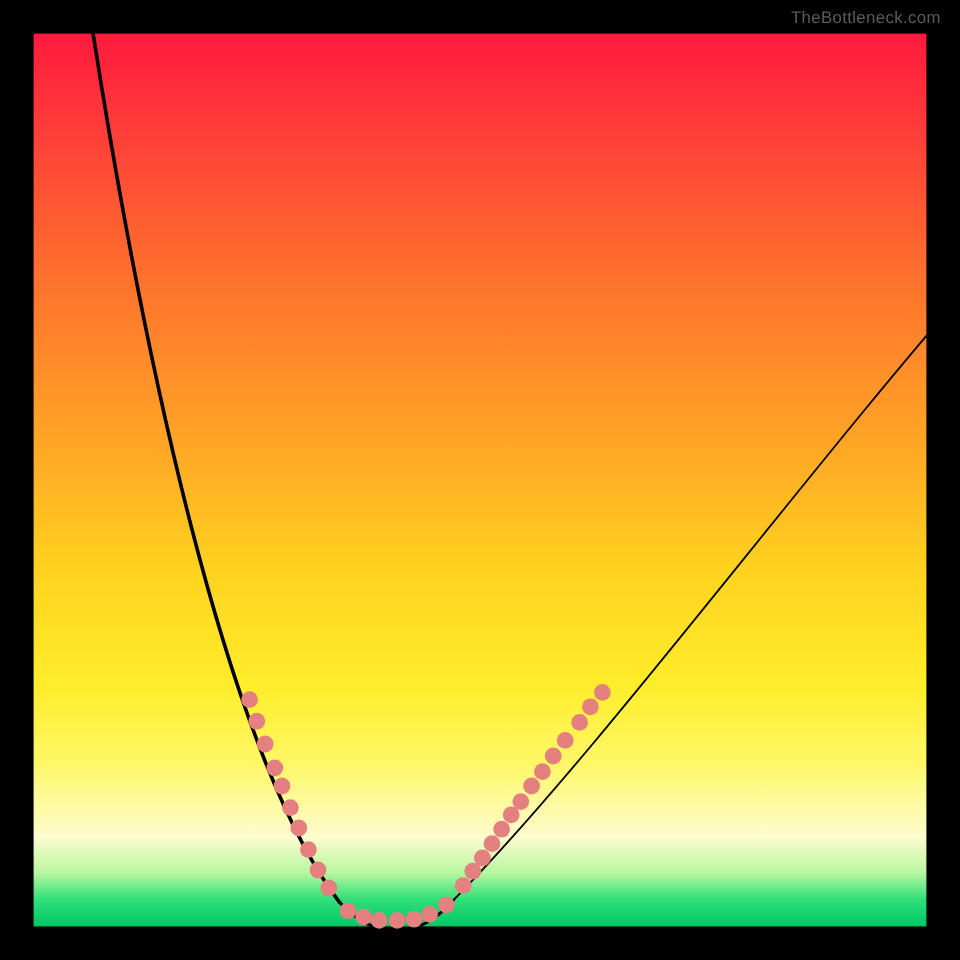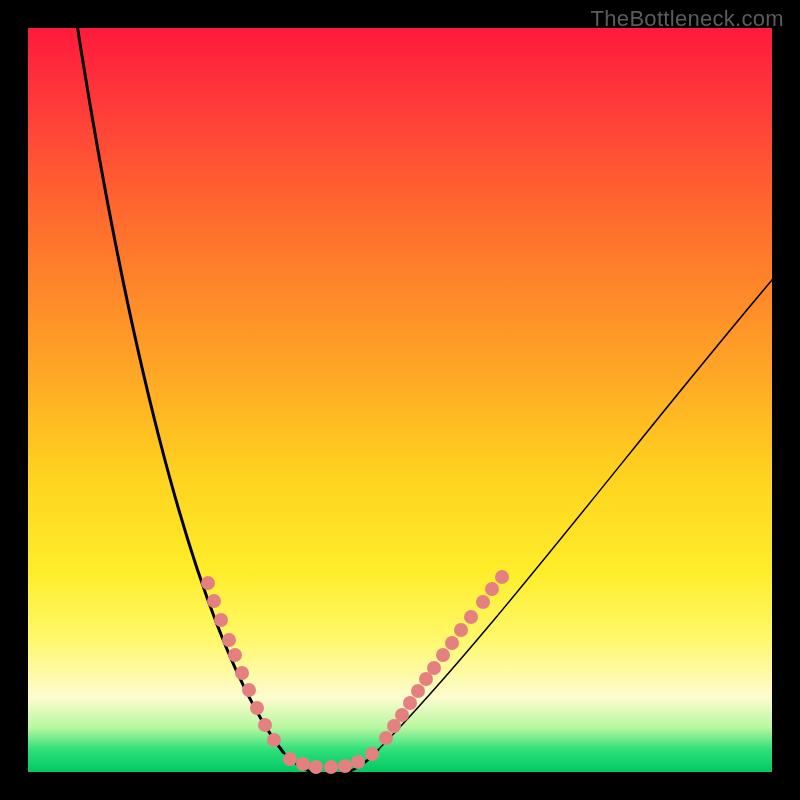--- a/index.html
+++ b/index.html
@@ -29,21 +29,21 @@
       #b8f7a0 94%,
       #2fe07a 97%,
       #00c864 100%
     );
   }
   .watermark {
     position: absolute;
     top: 6px;
     right: 16px;
     color: #5c5c5c;
-    font-size: 22px;
+    font-size: 14px;
     font-weight: 400;
     letter-spacing: 0.3px;
   }
   svg.curve {
     position: absolute;
     left: 0;
     top: 0;
     width: 744px;
     height: 744px;
     overflow: visible;

